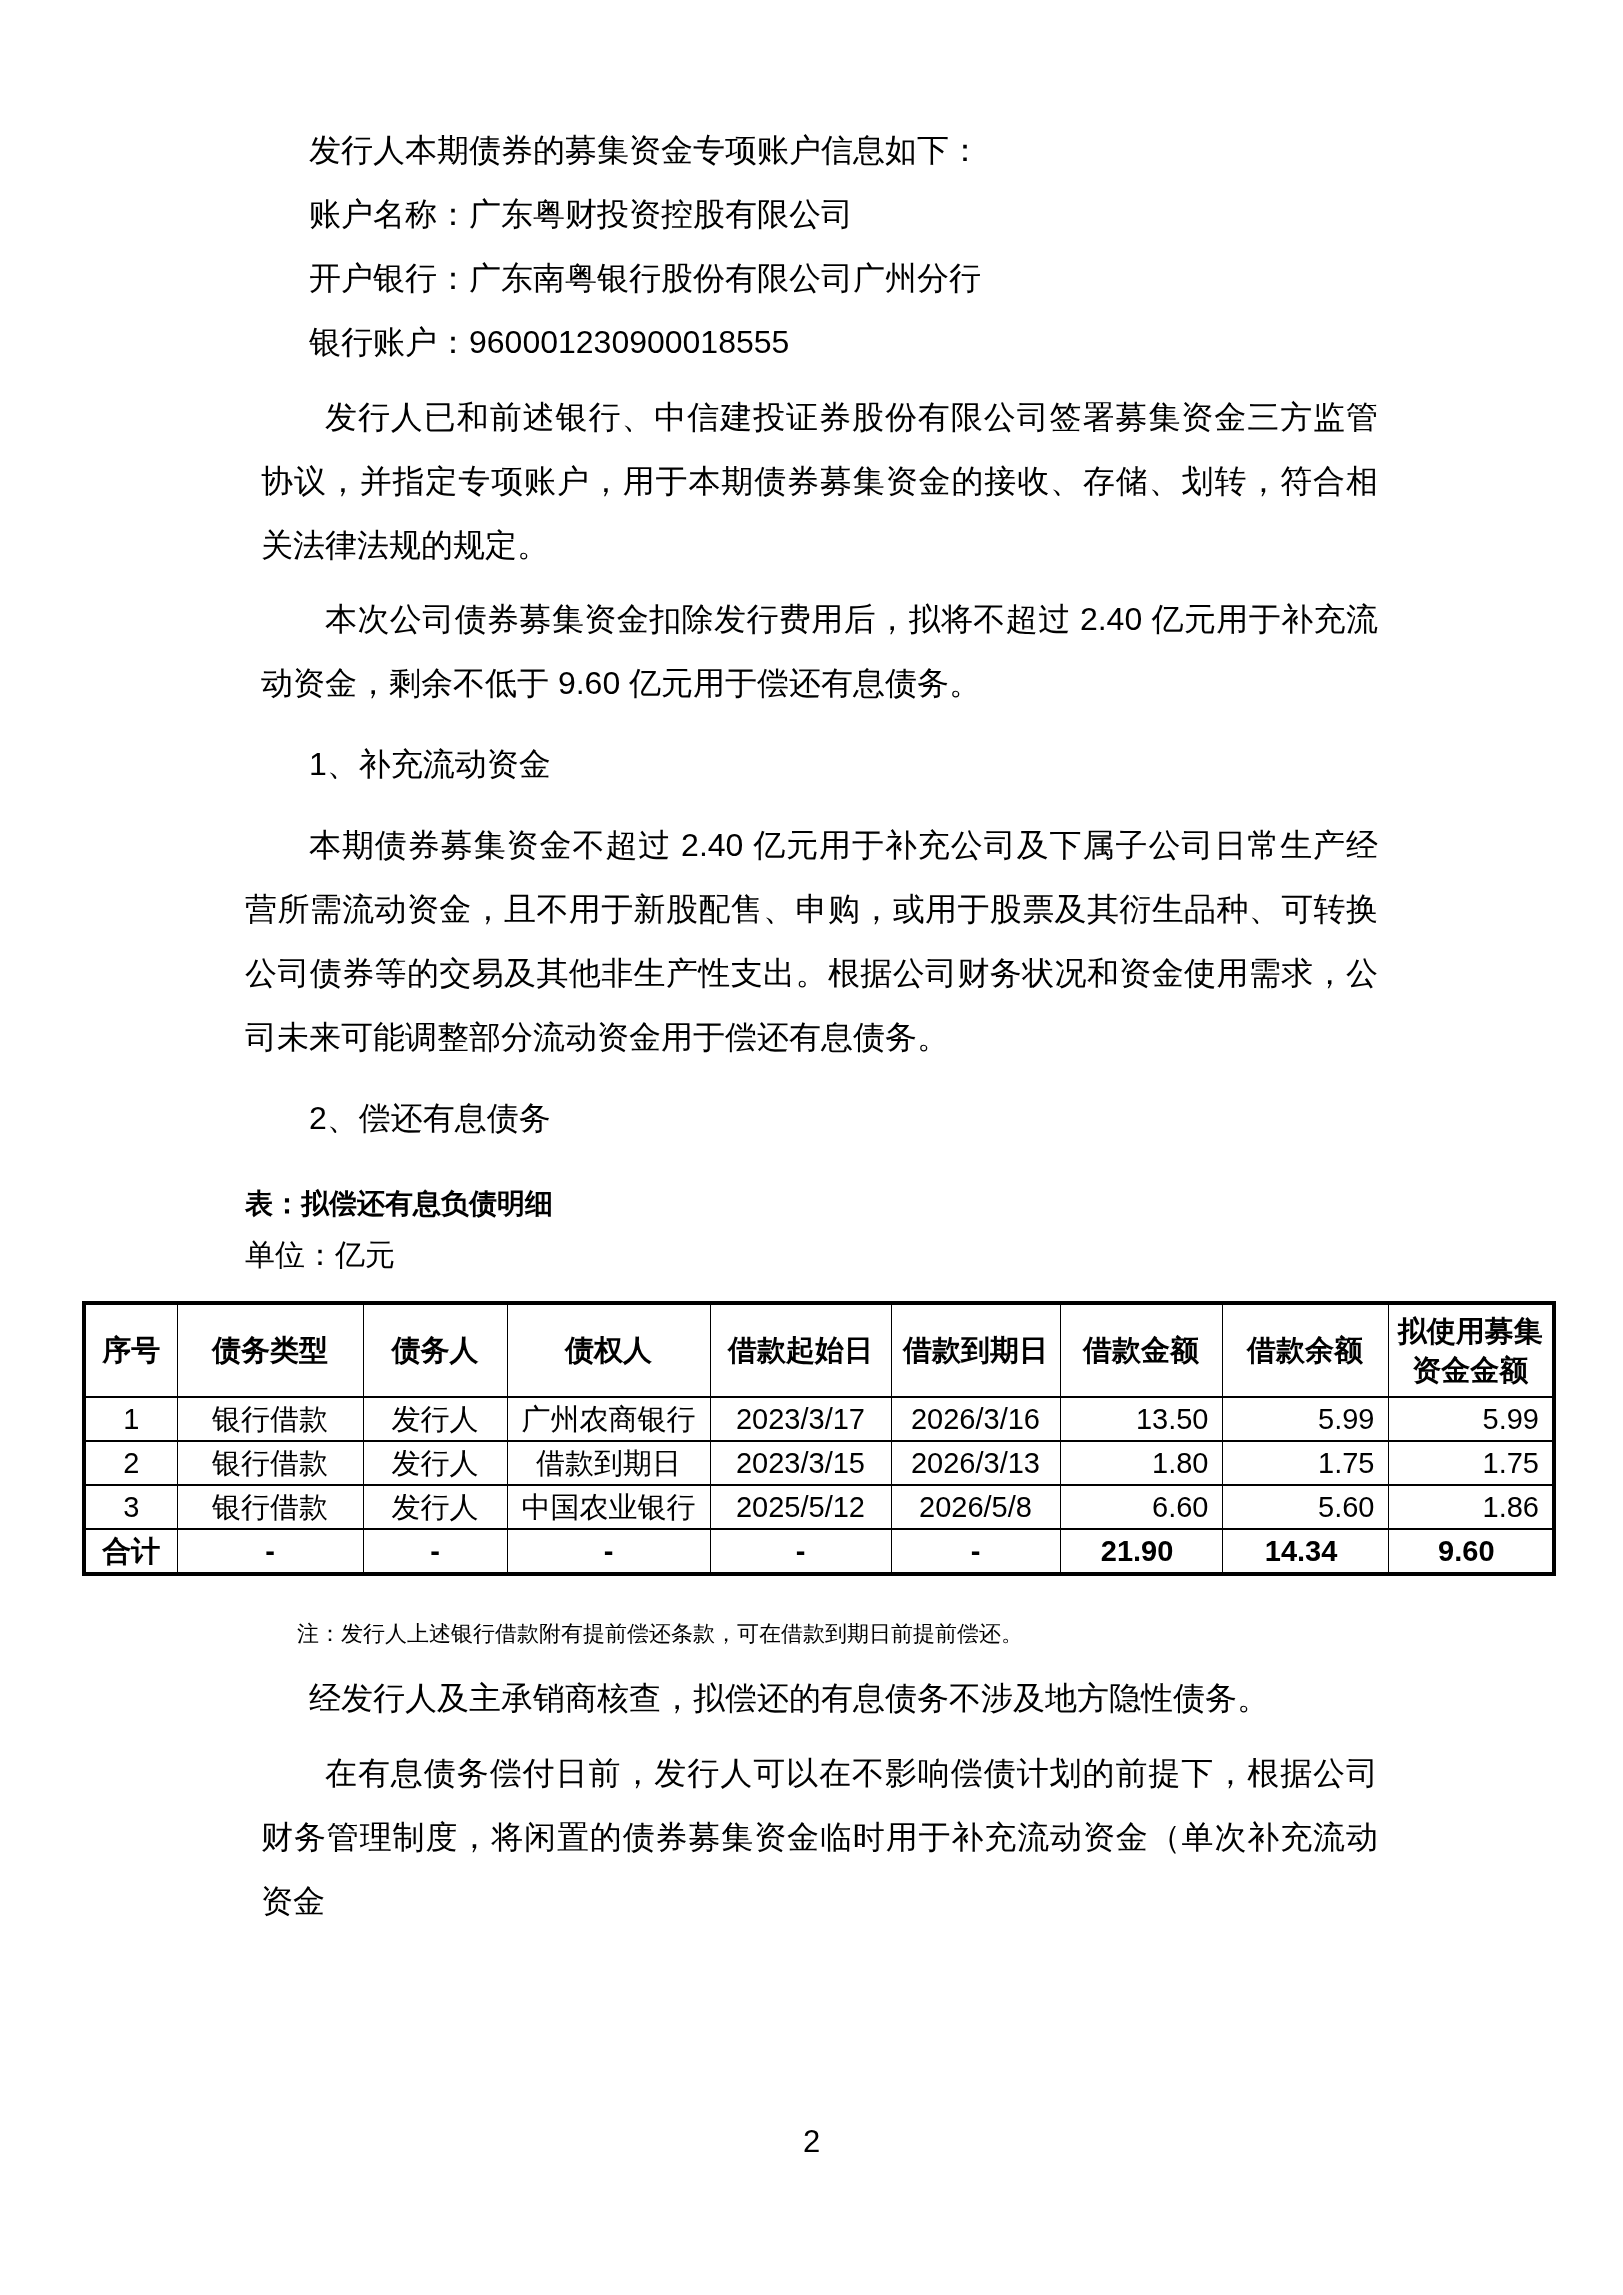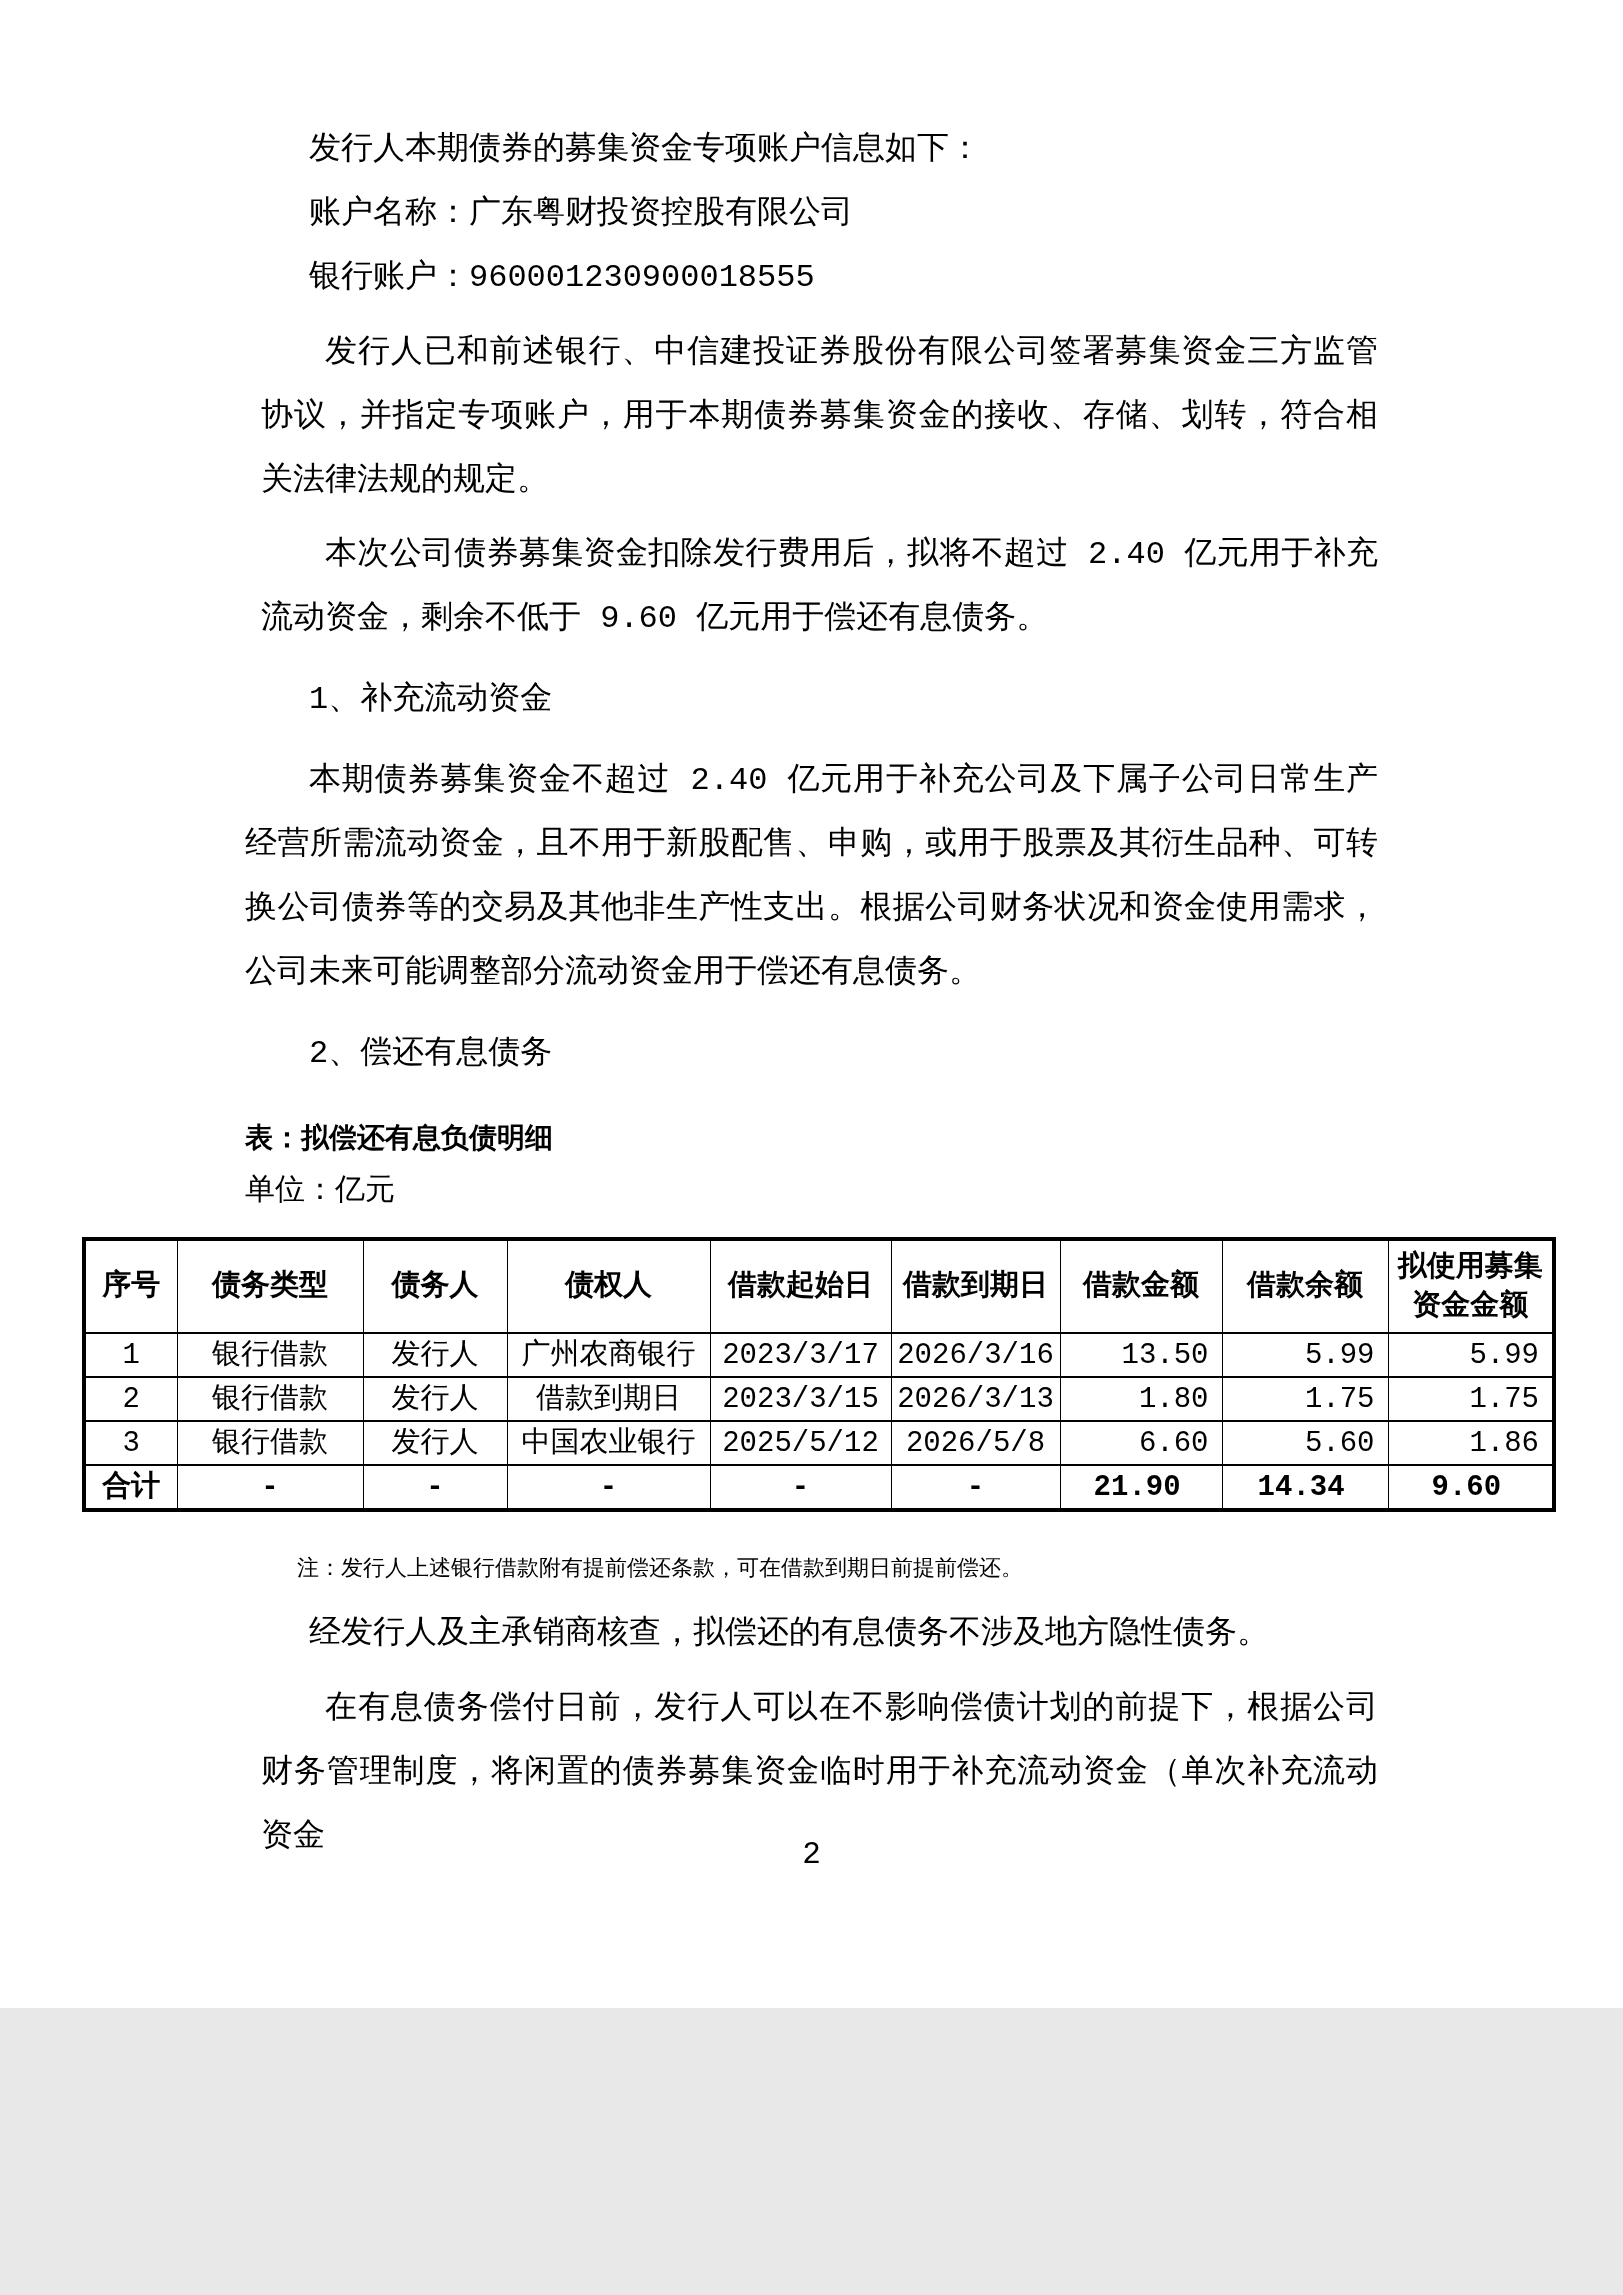--- a/index.html
+++ b/index.html
@@ -1,23 +1,23 @@
 <!DOCTYPE html>
 <html style="font-size:10.5px"><head>
 <meta charset="utf-8">
 <style>
   html, body { margin: 0; padding: 0; background: #e8e8e8; }
   .page {
     position: relative;
     width: 1623px;
-    height: 2008px;
+    height: 2295px;
     margin: 0 auto;
     background: #ffffff;
     color: #000000;
-    font-family: Liberation Mono, monospace;
+    font-family: Liberation Sans, sans-serif;
     overflow: hidden;
   }
   .content { padding: 118px 245px 0 245px; }
 
   p.para {
     margin: 0;
     font-size: 32px;
     line-height: 64px;
     text-align: justify;
     text-indent: 64px;
@@ -86,20 +86,21 @@
   }
 </style>
 </head>
 <body>
 
 <div class="page">
   <div class="content">
 
     <p class="para">发行人本期债券的募集资金专项账户信息如下：</p>
     <p class="para">账户名称：广东粤财投资控股有限公司</p>
+    <p class="para">开户银行：广东南粤银行股份有限公司广州分行</p>
     <p class="para">银行账户：960001230900018555</p>
     <p class="para sp">发行人已和前述银行、中信建投证券股份有限公司签署募集资金三方监管协议，并指定专项账户，用于本期债券募集资金的接收、存储、划转，符合相关法律法规的规定。</p>
     <p class="para sp">本次公司债券募集资金扣除发行费用后，拟将不超过 2.40 亿元用于补充流动资金，剩余不低于 9.60 亿元用于偿还有息债务。</p>
     <p class="para sp2">1、补充流动资金</p>
     <p class="para sp2">本期债券募集资金不超过 2.40 亿元用于补充公司及下属子公司日常生产经营所需流动资金，且不用于新股配售、申购，或用于股票及其衍生品种、可转换公司债券等的交易及其他非生产性支出。根据公司财务状况和资金使用需求，公司未来可能调整部分流动资金用于偿还有息债务。</p>
     <p class="para sp2">2、偿还有息债务</p>
 
     <div class="table-title">表：拟偿还有息负债明细</div>
     <div class="unit-label">单位：亿元</div>
 

